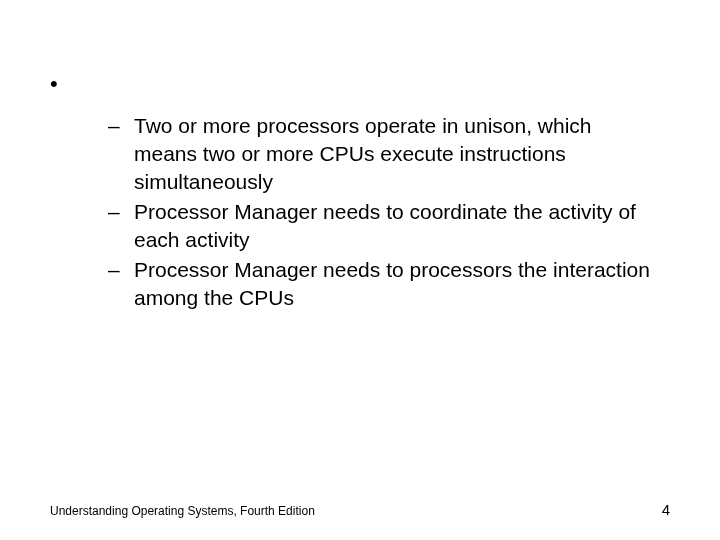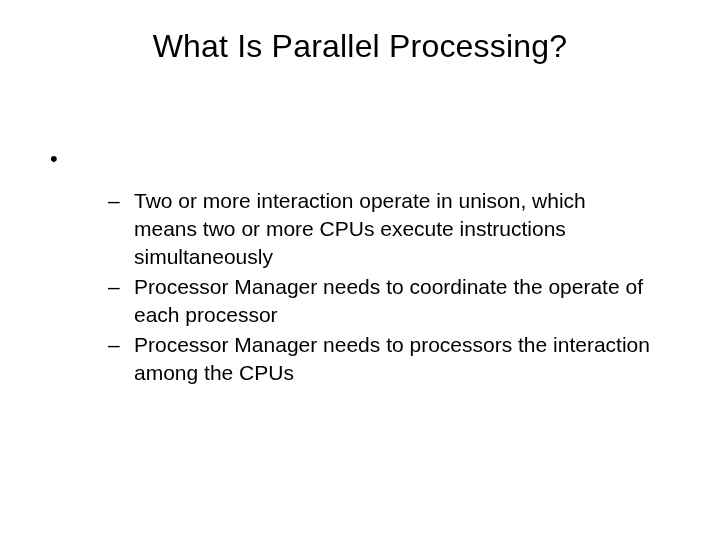--- a/index.html
+++ b/index.html
@@ -79,39 +79,42 @@
   }
   .page-num {
     font-size: 15px;
   }
 </style>
 </head>
 <body>
 
 <div class="slide">
 
-  <h1 class="title">What Is Parallel Processing?</h1>
 
   <div class="content">
 
     <div class="bullet-row">
       <div class="bullet-dot">•</div>
     </div>
 
     <div class="sublist">
       <div class="sub-row">
         <div class="dash">–</div>
-        <div class="sub-text">Two or more interaction operate in unison, which means two or more CPUs execute instructions simultaneously</div>
+        <div class="sub-text">Two or more processors operate in unison, which means two or more CPUs execute instructions simultaneously</div>
       </div>
       <div class="sub-row">
         <div class="dash">–</div>
-        <div class="sub-text">Processor Manager needs to coordinate the operate of each processor</div>
+        <div class="sub-text">Processor Manager needs to coordinate the activity of each activity</div>
       </div>
       <div class="sub-row">
         <div class="dash">–</div>
         <div class="sub-text">Processor Manager needs to processors the interaction among the CPUs</div>
       </div>
     </div>
 
   </div>
 
+  <div class="footer">
+    <span>Understanding Operating Systems, Fourth Edition</span>
+    <span class="page-num">4</span>
+  </div>
 
 </div>
 
 </body></html>

